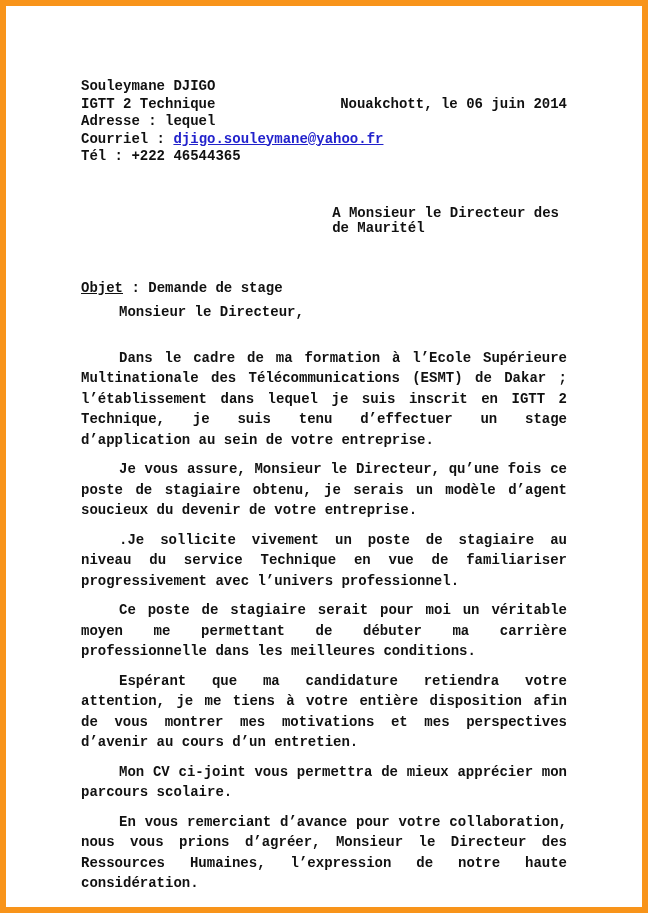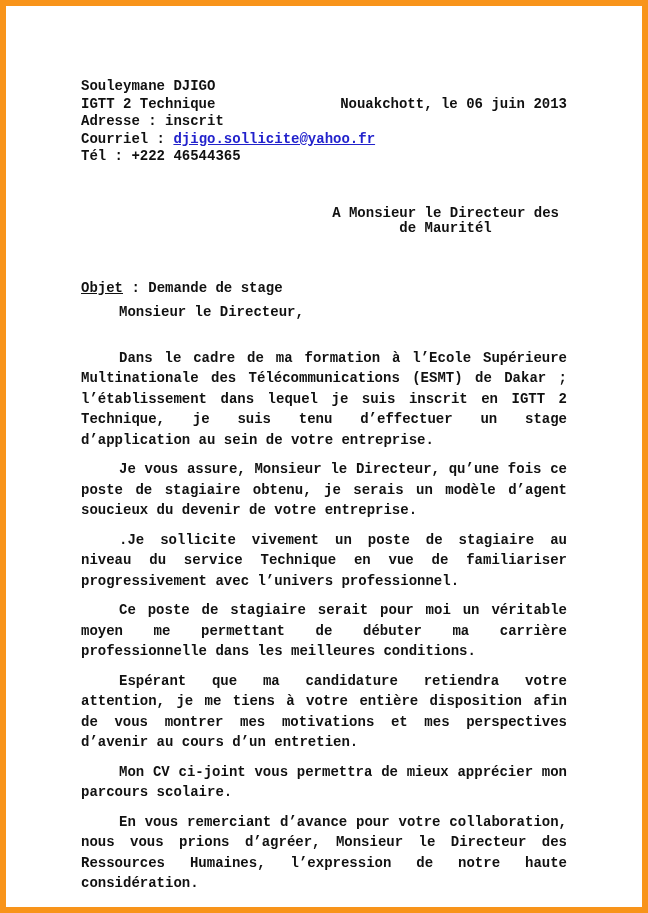--- a/index.html
+++ b/index.html
@@ -33,21 +33,21 @@
     right: 0;
     white-space: nowrap;
   }
   a.email-link {
     color: #2222CC;
     text-decoration: underline;
   }
   .recipient {
     margin: 40px 8px 0 auto;
     width: max-content;
-    text-align: center;
+    text-align: left;
     line-height: 15.5px;
   }
   .subject { margin-top: 43px; }
   .subject .u { text-decoration: underline; }
   .salutation {
     margin-top: 8px;
     text-indent: 38px;
   }
   .body-text p {
     margin: 9px 0;
@@ -62,24 +62,24 @@
   }
 </style>
 </head>
 <body>
 
 <div class="page">
 
   <div class="sender">
     <div class="line">Souleymane DJIGO</div>
     <div class="line">IGTT 2 Technique</div>
-    <div class="line">Adresse  : inscrit</div>
-    <div class="line"><span>Courriel :</span> <a class="email-link" href="#">djigo.sollicite@yahoo.fr</a></div>
+    <div class="line">Adresse  : lequel</div>
+    <div class="line"><span>Courriel :</span> <a class="email-link" href="#">djigo.souleymane@yahoo.fr</a></div>
     <div class="line">Tél : +222 46544365</div>
-    <div class="date">Nouakchott, le 06 juin 2013</div>
+    <div class="date">Nouakchott, le 06 juin 2014</div>
   </div>
 
   <div class="recipient">
     <div>A Monsieur le Directeur des</div>
     <div>de Mauritél</div>
   </div>
 
   <div class="subject"><span class="u">Objet</span><span> : </span><span>Demande de stage</span></div>
 
   <div class="salutation">Monsieur le Directeur,</div>

